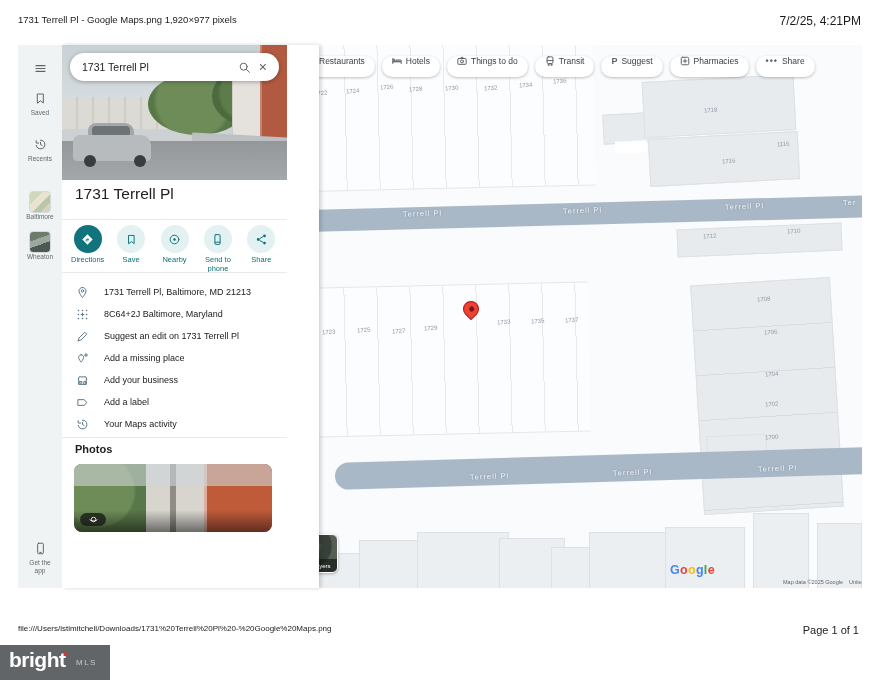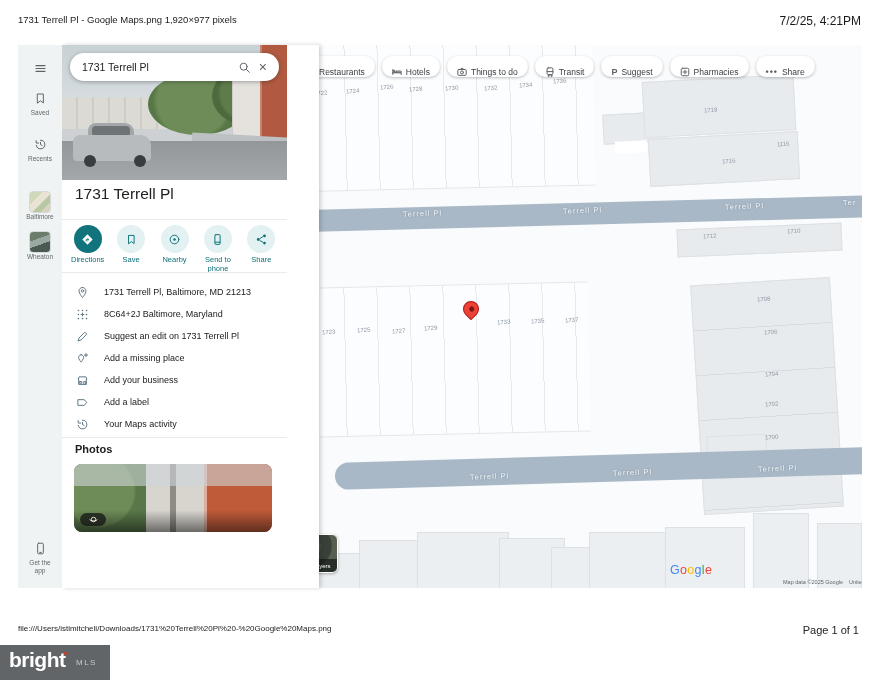--- a/index.html
+++ b/index.html
@@ -49,32 +49,32 @@
 .ph-shade{position:absolute;left:0;bottom:0;width:198px;height:22px;background:linear-gradient(transparent,rgba(0,0,0,.5))}
 .pano-badge{position:absolute;left:6px;bottom:6px;width:26px;height:13px;border-radius:7px;background:rgba(20,20,20,.75);display:flex;align-items:center;justify-content:center;color:#fff}
 
 .gm-map{position:absolute;left:269px;top:0;width:575px;height:543px;background:#fafbfc;overflow:hidden;z-index:1}
 .parcels{position:absolute;background-color:#fcfdfe;background-image:repeating-linear-gradient(90deg,#e7eaed 0 1px,transparent 1px 33px);border-bottom:1px solid #e4e7ea}
 .road{position:absolute;background:#a9b8c7}
 .bldg{position:absolute;background:#e8ebee;border:1px solid #dde0e4}
 .hn{position:absolute;font-size:6px;color:#8b97a4;transform:rotate(-4deg);white-space:nowrap;z-index:3}
 .street-label{position:absolute;font-size:7.5px;color:#f4f7f9;letter-spacing:1px;transform:rotate(-2deg);white-space:nowrap;z-index:3;text-shadow:0 0 2px rgba(100,118,136,.7)}
 .chips{position:absolute;left:8px;top:11px;display:flex;gap:7px;z-index:5}
-.chip{display:flex;align-items:flex-end;gap:4px;background:#fff;border-radius:11px;padding:0 10px;height:21px;font-size:8.5px;color:#3c4043;box-shadow:0 1px 3px rgba(0,0,0,.25);white-space:nowrap}
+.chip{display:flex;align-items:flex-start;gap:4px;background:#fff;border-radius:11px;padding:0 10px;height:21px;font-size:8.5px;color:#3c4043;box-shadow:0 1px 3px rgba(0,0,0,.25);white-space:nowrap}
 .chip-ic{display:flex;color:#5f6368}
 .chip-p{font-size:9px;font-weight:bold;color:#5f6368}
 .chip-dots{font-size:9px;font-weight:bold;color:#5f6368;letter-spacing:1px}
 .pin{position:absolute;left:176px;top:256px;width:16px;height:16px;background:#ea4335;border:1px solid #b31412;border-radius:50% 50% 50% 0;transform:rotate(-45deg);z-index:4}
 .pin::after{content:"";position:absolute;left:4.5px;top:4.5px;width:5px;height:5px;background:#7a150f;border-radius:50%}
 .collapse-tab{position:absolute;left:0;top:258px;width:13px;height:29px;background:#fff;border-radius:0 7px 7px 0;box-shadow:1px 0 3px rgba(0,0,0,.25);z-index:6;display:flex;align-items:center;justify-content:center}
 .tri-left{width:0;height:0;border-top:4px solid transparent;border-bottom:4px solid transparent;border-right:5px solid #7c8792}
 .layers-btn{position:absolute;left:11px;top:489px;width:40px;height:39px;border-radius:6px;z-index:5;overflow:hidden;border:1.5px solid #fff;box-shadow:0 1px 3px rgba(0,0,0,.3);background:radial-gradient(circle at 30% 30%,#4c5a44 0 25%,#37413a 30% 55%,#565f52 60%),#3a4138}
 .layers-band{position:absolute;left:0;bottom:0;width:100%;height:13px;background:rgba(20,24,22,.7);display:flex;align-items:center;justify-content:center;gap:3px;color:#fff;font-size:6px}
 .layers-diamond{width:4px;height:4px;background:#fff;transform:rotate(45deg)}
-.google-logo{position:absolute;left:383px;top:518px;font-size:12.5px;font-weight:normal;letter-spacing:.3px;z-index:5}
+.google-logo{position:absolute;left:383px;top:518px;font-size:12.5px;font-weight:bold;letter-spacing:.3px;z-index:5}
 .attrib{position:absolute;top:534px;font-size:5.5px;color:#60666c;z-index:5;white-space:nowrap}
 
 .footer-path{position:absolute;left:18px;top:624px;font-size:8px;color:#222}
 .footer-page{position:absolute;right:21px;top:624px;font-size:11px;color:#222}
 .brand{position:absolute;left:0;top:645px;width:110px;height:35px;background:#616568;color:#fff}
 .brand-name{position:absolute;left:9px;top:3px;font-size:21px;font-weight:bold;letter-spacing:-.5px}
 .brand-dot{position:absolute;left:64px;top:7px;width:4px;height:3px;background:#b5443a}
 .brand-suffix{position:absolute;left:76px;top:13px;font-size:8px;letter-spacing:1.5px;color:#c6c9cb}
 .i{width:13px;height:13px;stroke:currentColor;fill:none;stroke-width:1.2;stroke-linecap:round;stroke-linejoin:round}
 .ci{width:10px;height:10px;stroke:currentColor;fill:none;stroke-width:1.2;stroke-linecap:round;stroke-linejoin:round}

